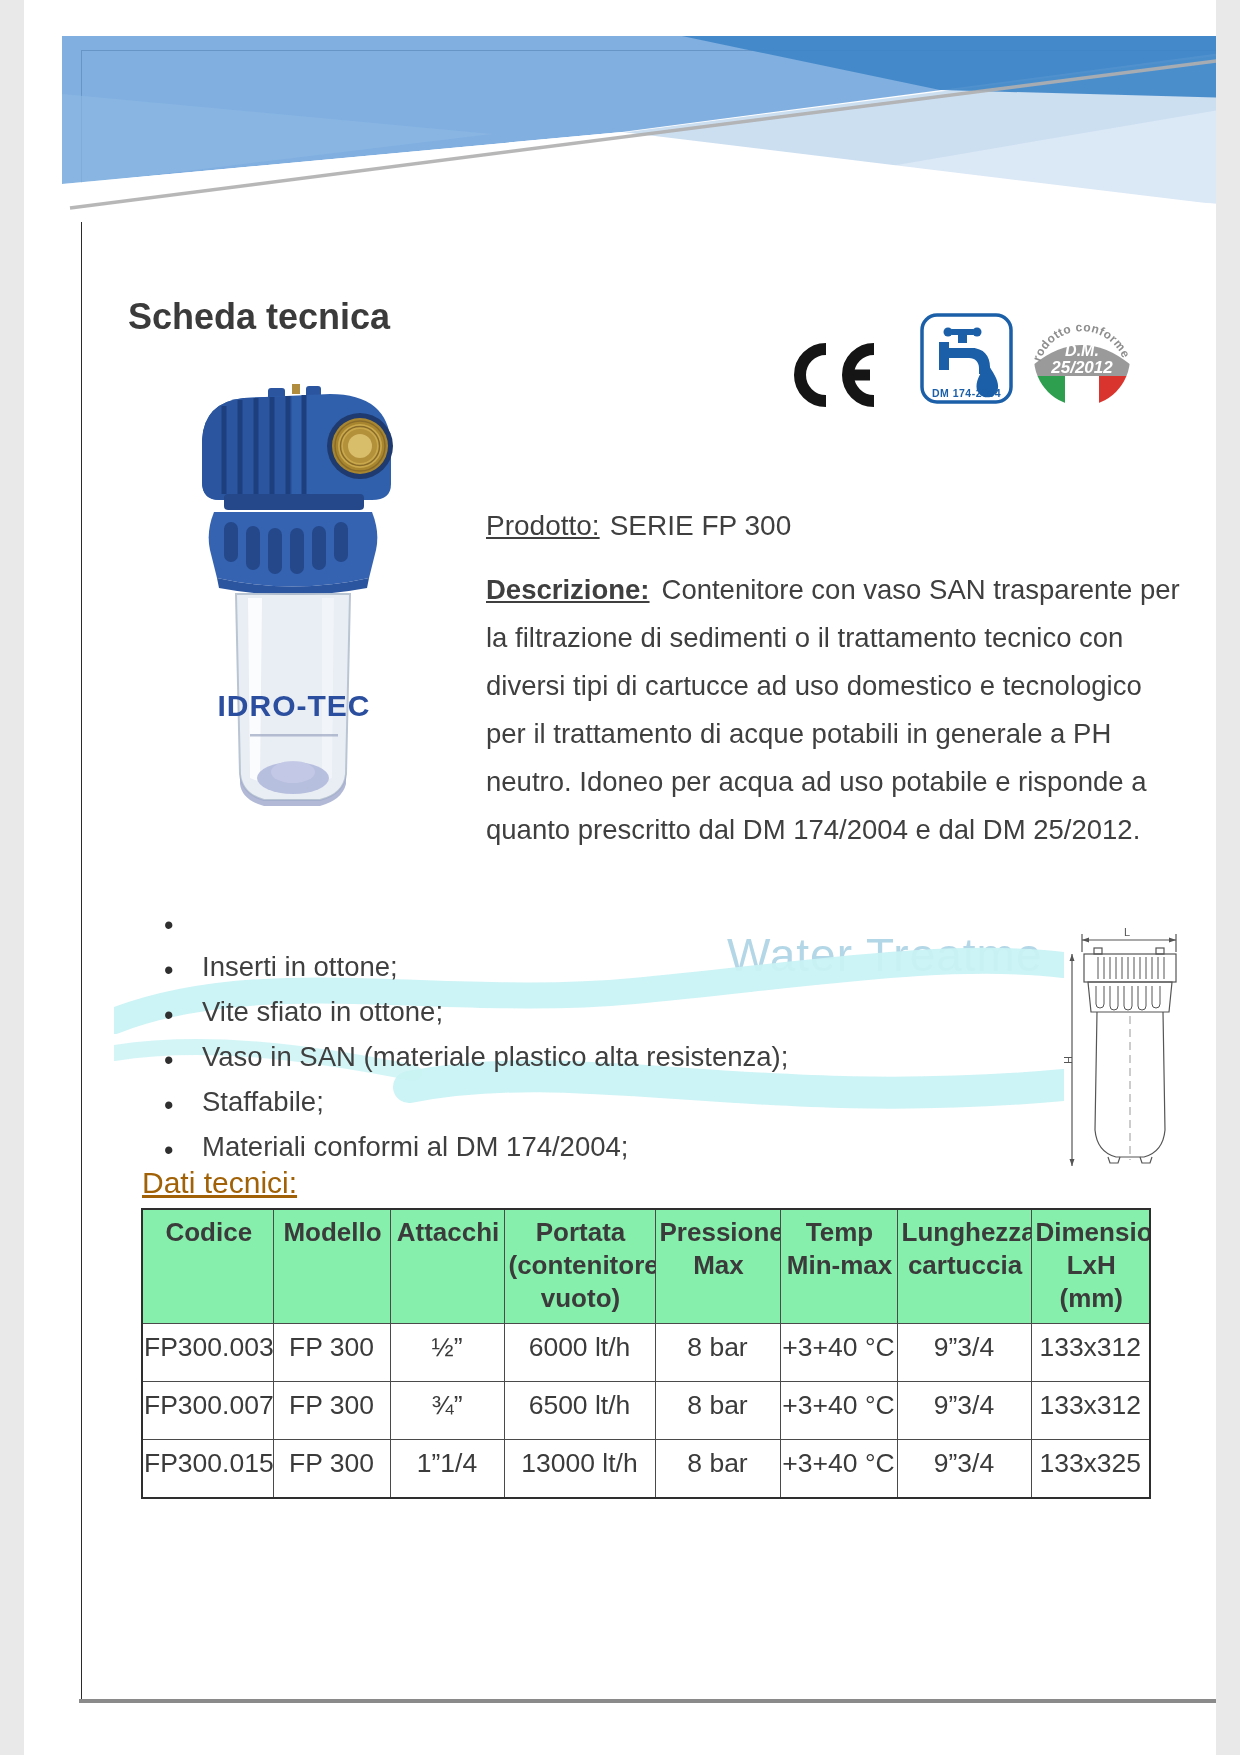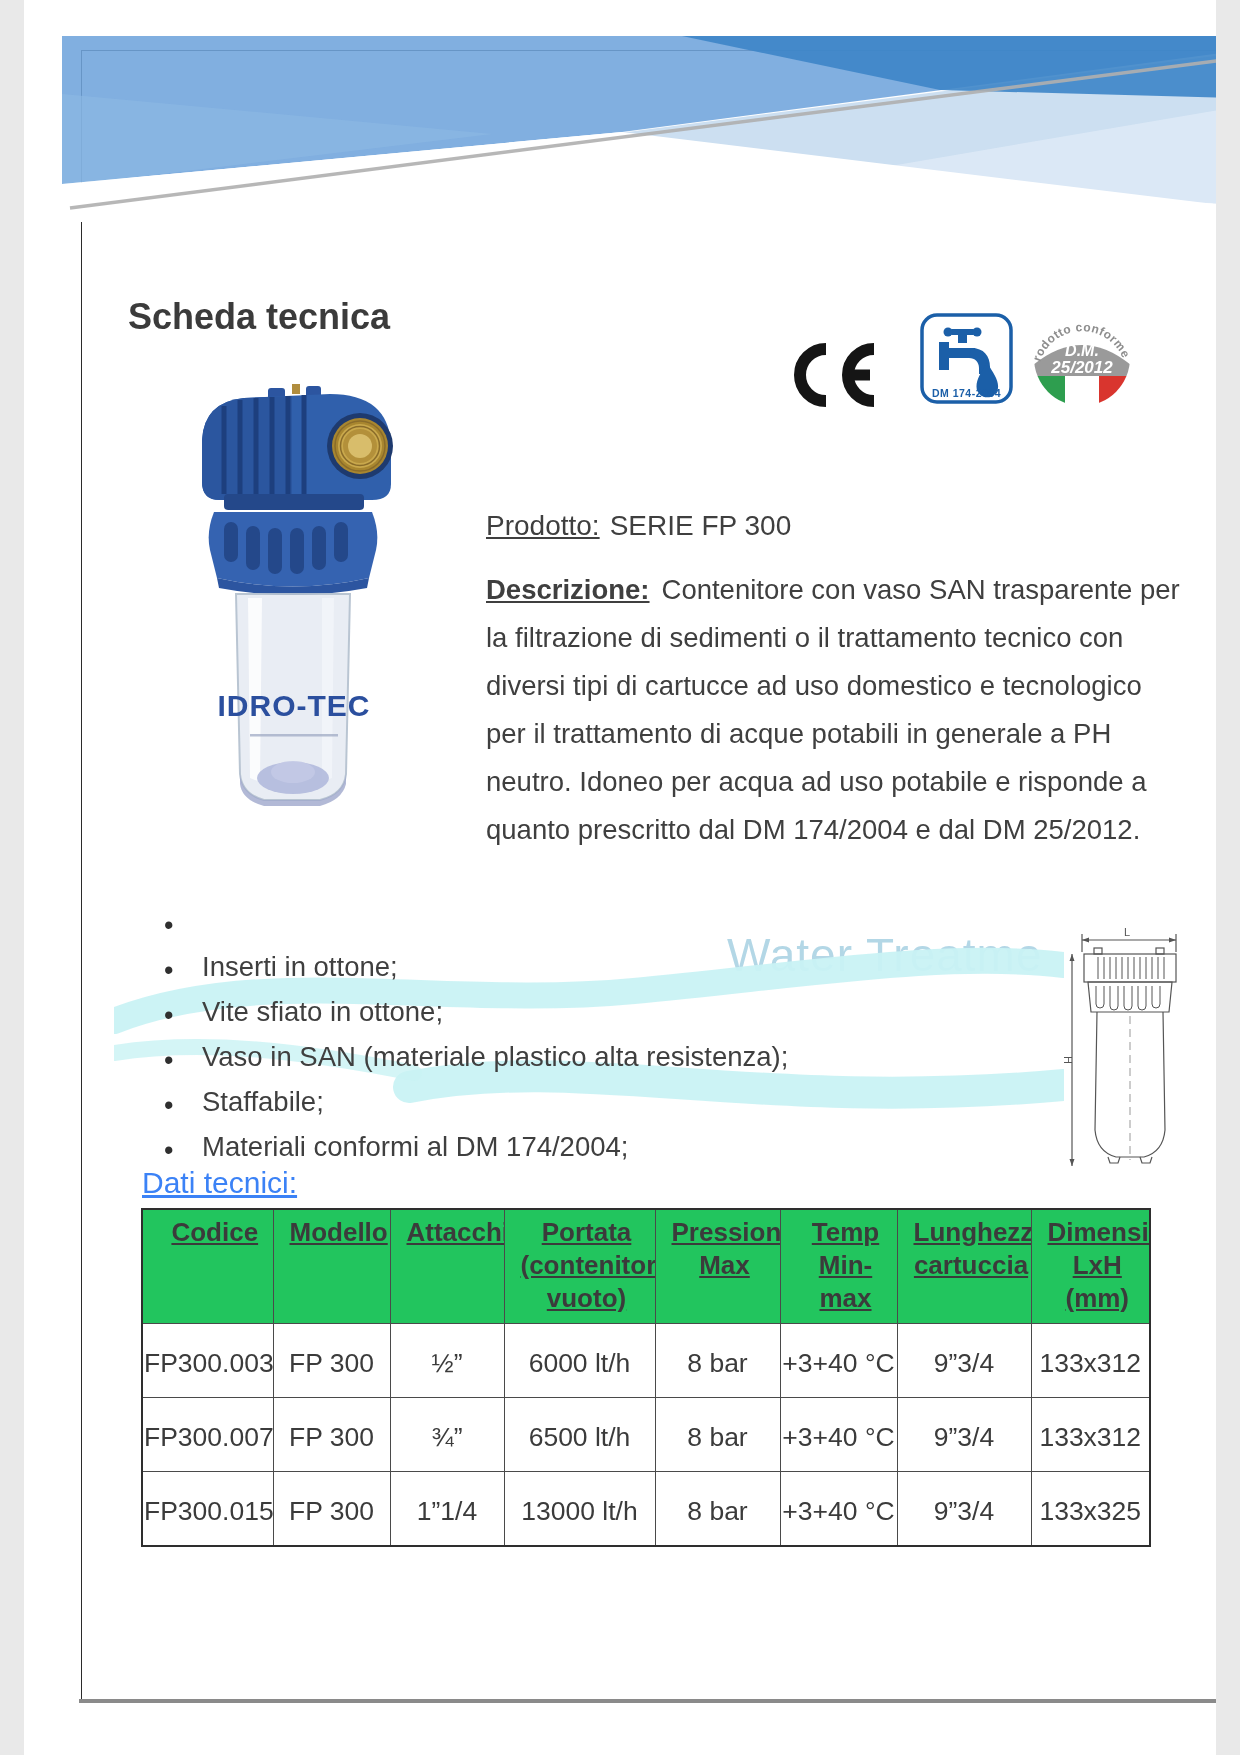--- a/index.html
+++ b/index.html
@@ -21,27 +21,27 @@
   .product-line .val{font-weight:normal;}
   .description{left:462px;top:566px;width:715px;font-size:27.5px;line-height:48px;
                white-space:pre-line;z-index:3;}
   .description .lbl{text-decoration:underline;margin-right:12px;font-weight:bold;}
   .features{left:140px;top:906px;margin:0;padding:0;list-style:none;z-index:3;}
   .features li{display:flex;align-items:flex-start;height:45px;font-size:27.5px;}
   .features .dot{width:38px;font-size:27px;line-height:38px;color:#2f2f2f;}
   .watermark{left:703px;top:928px;font-size:46px;letter-spacing:1px;color:#b3d7e6;z-index:2;}
   .waves{left:90px;top:935px;z-index:2;}
   .tech-drawing{left:1040px;top:926px;z-index:3;}
-  .section-heading{left:118px;top:1166px;font-size:30px;text-decoration:underline;color:#3b82f6;z-index:3;}
+  .section-heading{left:118px;top:1166px;font-size:30px;text-decoration:underline;color:#a16207;z-index:3;}
   
   .data-table{left:117px;top:1208px;z-index:3;border-collapse:collapse;table-layout:fixed;width:1008px;
               font-size:26px;color:#3b3b3b;}
   .data-table th,.data-table td{border:1.2px solid #4a4a4a;text-align:center;vertical-align:top;overflow:hidden;}
-  .data-table th{background:#22c55e;font-weight:bold;white-space:pre-line;line-height:33px;padding:6px 2px 8px 16px;text-decoration:underline;}
-  .data-table td{height:48px;padding-top:24px;font-size:26.5px;}
+  .data-table th{background:#86efac;font-weight:bold;white-space:pre-line;line-height:33px;padding:6px 2px 8px 4px;}
+  .data-table td{height:48px;padding-top:8px;font-size:26.5px;}
   .data-table{border:2px solid #2e2e2e;}
   svg text{font-family:"Liberation Sans",sans-serif;}
 </style>
 </head>
 <body>
 
 <div class="page">
 
   <div class="abs frame"></div>
   <div class="abs frame-bottom"></div>

